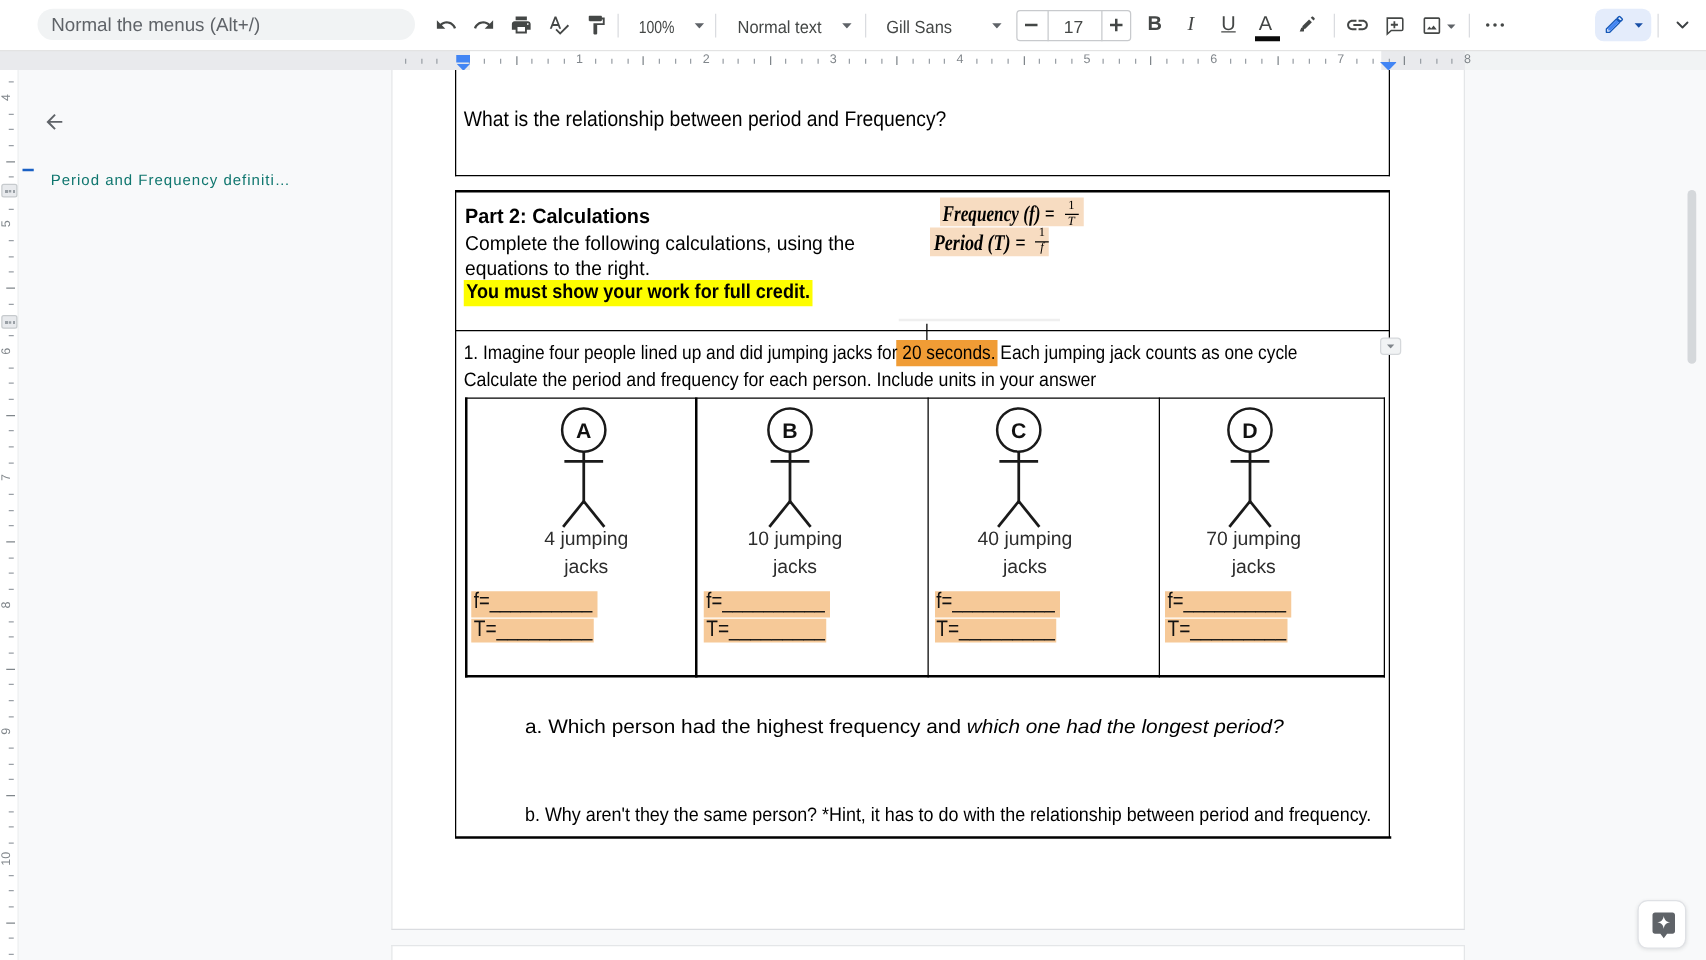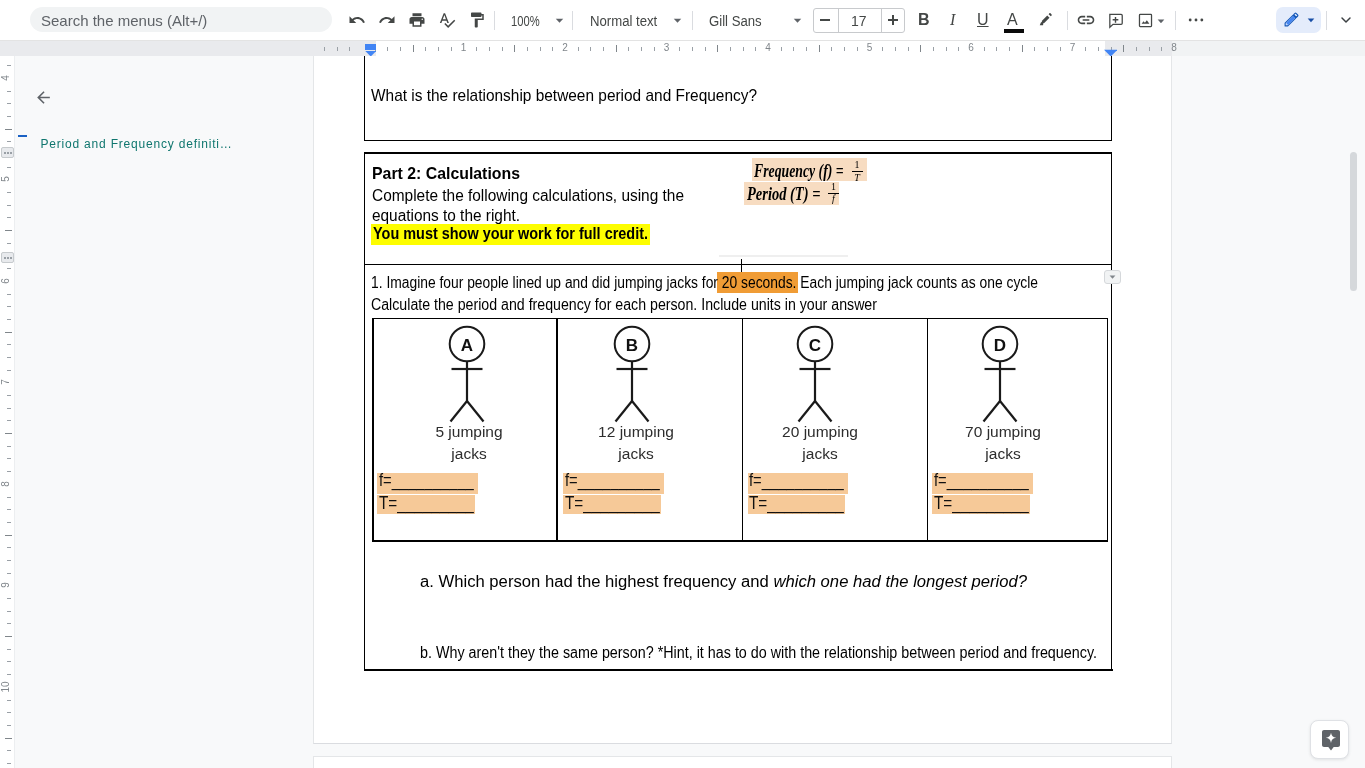--- a/index.html
+++ b/index.html
@@ -7,21 +7,21 @@
 .rnum { position:absolute; font-size:10px; color:#80868b; line-height:10px; }
 .jl { position:absolute; font-size:15.5px; line-height:1; color:#2d2d2d; text-align:center; }
 .ftx { position:absolute; font-size:18px; line-height:1.15; color:#111; white-space:pre; transform-origin:0 0; }
 .doc { position:absolute; color:#000; white-space:pre; line-height:1; transform-origin:0 0; }
 .tbord { position:absolute; background:#000; }
 </style></head>
 <body>
 
 <div class="abs" style="left:0;top:0;width:1365px;height:40px;background:#fff"></div>
 <div class="abs" style="left:30px;top:7px;width:302px;height:25px;background:#f1f3f4;border-radius:13px"></div>
-<div class="abs" style="left:41px;top:12px;font-size:15px;color:#5f6368">Search the menus (Alt+/)</div>
+<div class="abs" style="left:41px;top:12px;font-size:15px;color:#5f6368">Normal the menus (Alt+/)</div>
 <svg style="position:absolute;left:348.0px;top:11.0px" width="18" height="18" viewBox="0 0 24 24">
     <path d="M12.5 8c-2.65 0-5.05.99-6.9 2.6L2 7v9h9l-3.62-3.62c1.39-1.16 3.16-1.88 5.12-1.88 3.54 0 6.55 2.31 7.6 5.5l2.37-.78C21.08 11.03 17.15 8 12.5 8z" fill="#444746"></path>
   </svg>
 <svg style="position:absolute;left:378.0px;top:11.0px" width="18" height="18" viewBox="0 0 24 24">
     <path d="M18.4 10.6C16.55 8.99 14.15 8 11.5 8c-4.65 0-8.58 3.03-9.96 7.22l2.37.78c1.05-3.19 4.05-5.5 7.6-5.5 1.95 0 3.73.72 5.12 1.88L13 16h9V7l-3.6 3.6z" fill="#444746"></path>
   </svg>
 <svg style="position:absolute;left:408.0px;top:11.0px" width="18" height="18" viewBox="0 0 24 24">
     <path d="M19 8H5c-1.66 0-3 1.34-3 3v6h4v4h12v-4h4v-6c0-1.66-1.34-3-3-3zm-3 11H8v-5h8v5zm3-7c-.55 0-1-.45-1-1s.45-1 1-1 1 .45 1 1-.45 1-1 1zm-1-9H6v4h12V3z" fill="#444746"></path>
   </svg>
 <svg style="position:absolute;left:438.0px;top:11.0px" width="18" height="18" viewBox="0 0 24 24">
@@ -309,25 +309,25 @@
 <text x="40" y="33.5" text-anchor="middle" font-family="Liberation Sans" font-size="17" font-weight="bold" fill="#111">C</text>
 </svg>
 <svg style="position:absolute;left:960px;top:317px" width="80" height="110" viewBox="0 0 80 110">
 <circle cx="40" cy="27" r="17.3" fill="none" stroke="#1a1a1a" stroke-width="2"></circle>
 <line x1="40" y1="44.3" x2="40" y2="86" stroke="#1a1a1a" stroke-width="2.2"></line>
 <line x1="24.5" y1="52" x2="55.5" y2="52" stroke="#1a1a1a" stroke-width="2.2"></line>
 <line x1="40" y1="84" x2="23.5" y2="104.5" stroke="#1a1a1a" stroke-width="2.2"></line>
 <line x1="40" y1="84" x2="56.5" y2="104.5" stroke="#1a1a1a" stroke-width="2.2"></line>
 <text x="40" y="33.5" text-anchor="middle" font-family="Liberation Sans" font-size="17" font-weight="bold" fill="#111">D</text>
 </svg>
-<div class="jl" style="left:399px;top:423.9px;width:140px">5 jumping</div>
+<div class="jl" style="left:399px;top:423.9px;width:140px">4 jumping</div>
 <div class="jl" style="left:399px;top:445.9px;width:140px">jacks</div>
-<div class="jl" style="left:566px;top:423.9px;width:140px">12 jumping</div>
+<div class="jl" style="left:566px;top:423.9px;width:140px">10 jumping</div>
 <div class="jl" style="left:566px;top:445.9px;width:140px">jacks</div>
-<div class="jl" style="left:750px;top:423.9px;width:140px">20 jumping</div>
+<div class="jl" style="left:750px;top:423.9px;width:140px">40 jumping</div>
 <div class="jl" style="left:750px;top:445.9px;width:140px">jacks</div>
 <div class="jl" style="left:933px;top:423.9px;width:140px">70 jumping</div>
 <div class="jl" style="left:933px;top:445.9px;width:140px">jacks</div>
 <div style="position:absolute;left:377.0px;top:473.3px;width:100.5px;height:20.6px;background:#f6c998"></div>
 <div style="position:absolute;left:377.0px;top:495.1px;width:97.5px;height:19.4px;background:#f6c998"></div>
 <div class="ftx" style="left:378.5px;top:470.3px;transform:scaleX(0.82)">f=__________</div>
 <div class="ftx" style="left:378.5px;top:493.3px;transform:scaleX(0.85)">T=_________</div>
 <div style="position:absolute;left:563.0px;top:473.3px;width:100.5px;height:20.6px;background:#f6c998"></div>
 <div style="position:absolute;left:563.0px;top:495.1px;width:97.5px;height:19.4px;background:#f6c998"></div>
 <div class="ftx" style="left:564.5px;top:470.3px;transform:scaleX(0.82)">f=__________</div>

